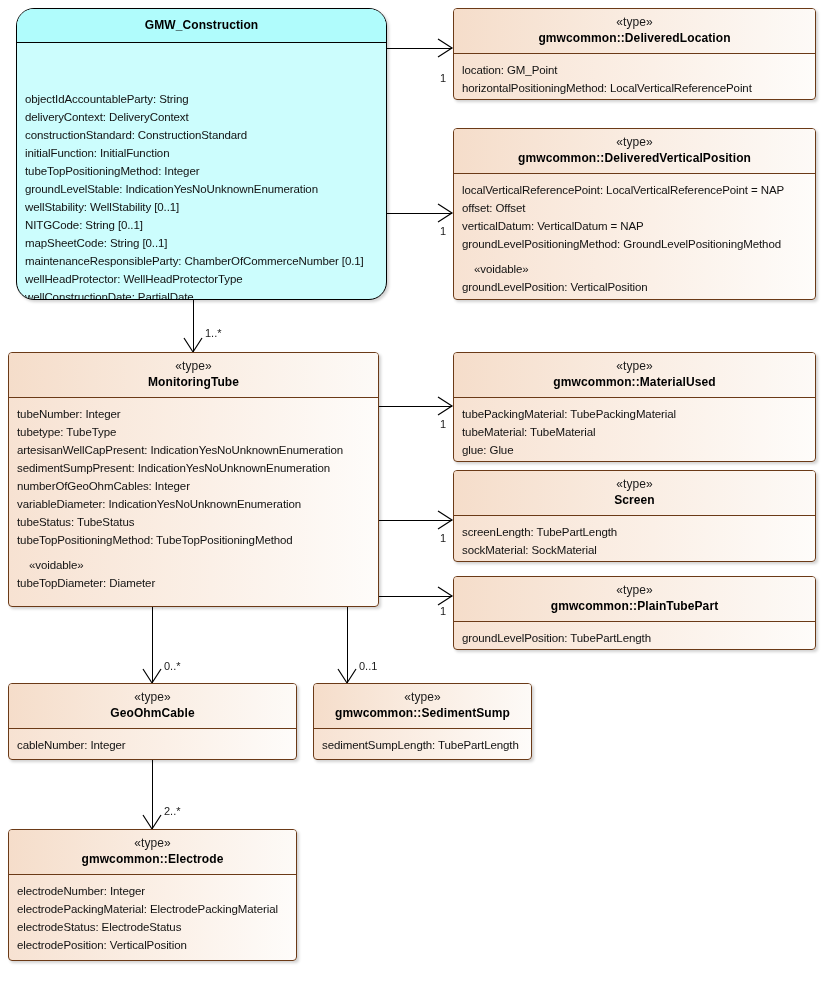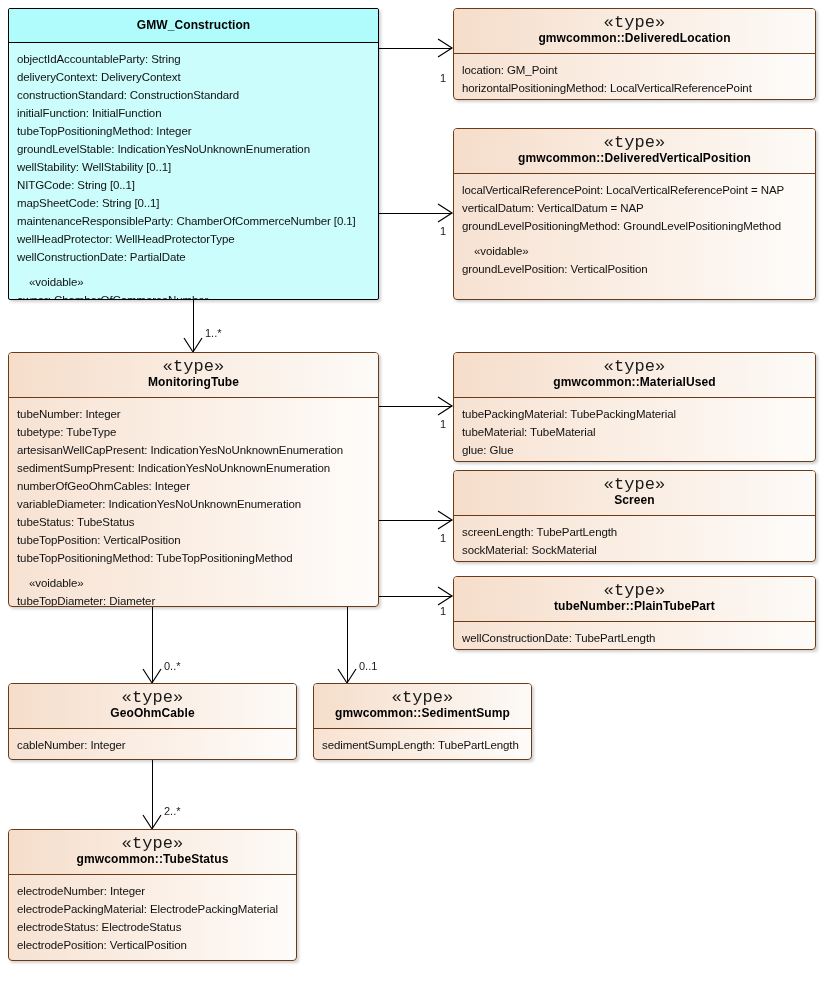--- a/index.html
+++ b/index.html
@@ -46,39 +46,38 @@
   .uml-box.peach .uml-header {
     background: linear-gradient(to right, #f5ddca 0%, #faeee4 55%, #fdfaf7 100%);
   }
   .uml-box.cyan .uml-header {
     background: #b0fcfc;
     border-bottom: 1px solid #000000;
     padding: 8px 8px 9px 8px;
   }
   .stereotype {
     display: block;
-    font-size: 17px;
+    font-size: 12px;
     color: #1a1a1a;
     line-height: 15px;
     letter-spacing: 0.1px;
-    font-family: Liberation Mono, monospace;
   }
   .class-name {
     display: block;
     font-size: 12px;
     font-weight: bold;
     color: #000000;
     line-height: 16px;
     letter-spacing: 0.1px;
   }
   .uml-body {
     box-sizing: border-box;
     padding: 7px 0 8px 0;
   }
-  .uml-box.cyan .uml-body { padding: 7px 0 9px 0; }
+  .uml-box.cyan .uml-body { padding: 7px 0 9px 0; margin-top: 40px; }
   .attr {
     display: block;
     font-size: 11.5px;
     color: #111111;
     line-height: 18px;
     padding: 0 8px;
     white-space: nowrap;
     letter-spacing: -0.1px;
   }
   .attr.void-marker {
@@ -176,21 +175,21 @@
   <div class="mult" style="left:359px; top:660px;">0..1</div>
 
   <div class="conn-line conn-v" style="left:152px; top:760px; width:1px; height:69px;"></div>
   <div class="arrow" style="left:152px; top:829px;">
     <svg width="20" height="16" viewBox="0 0 20 16" style="position:absolute; left:-10px; top:-15px;">
       <polyline points="1,1 10,15 19,1" fill="none" stroke="#000" stroke-width="1.2"></polyline>
     </svg>
   </div>
   <div class="mult" style="left:164px; top:805px;">2..*</div>
 
-  <div class="uml-box cyan" style="left:8px; top:8px; width:371px; height:292px;">
+  <div class="uml-box cyan" style="left:16px; top:8px; width:371px; height:292px;border-radius:18px;">
     <div class="uml-header">
       <span class="class-name">GMW_Construction</span>
     </div>
     <div class="uml-body">
       <span class="attr">objectIdAccountableParty: String</span>
       <span class="attr">deliveryContext: DeliveryContext</span>
       <span class="attr">constructionStandard: ConstructionStandard</span>
       <span class="attr">initialFunction: InitialFunction</span>
       <span class="attr">tubeTopPositioningMethod: Integer</span>
       <span class="attr">groundLevelStable: IndicationYesNoUnknownEnumeration</span>
@@ -216,41 +215,41 @@
     </div>
   </div>
 
   <div class="uml-box peach" style="left:453px; top:128px; width:363px; height:172px;">
     <div class="uml-header">
       <span class="stereotype">«type»</span>
       <span class="class-name">gmwcommon::DeliveredVerticalPosition</span>
     </div>
     <div class="uml-body">
       <span class="attr">localVerticalReferencePoint: LocalVerticalReferencePoint = NAP</span>
+      <span class="attr">offset: Offset</span>
       <span class="attr">verticalDatum: VerticalDatum = NAP</span>
       <span class="attr">groundLevelPositioningMethod: GroundLevelPositioningMethod</span>
       <span class="attr void-marker">«voidable»</span>
       <span class="attr">groundLevelPosition: VerticalPosition</span>
     </div>
   </div>
 
   <div class="uml-box peach" style="left:8px; top:352px; width:371px; height:255px;">
     <div class="uml-header">
       <span class="stereotype">«type»</span>
       <span class="class-name">MonitoringTube</span>
     </div>
     <div class="uml-body">
       <span class="attr">tubeNumber: Integer</span>
       <span class="attr">tubetype: TubeType</span>
       <span class="attr">artesisanWellCapPresent: IndicationYesNoUnknownEnumeration</span>
       <span class="attr">sedimentSumpPresent: IndicationYesNoUnknownEnumeration</span>
       <span class="attr">numberOfGeoOhmCables: Integer</span>
       <span class="attr">variableDiameter: IndicationYesNoUnknownEnumeration</span>
       <span class="attr">tubeStatus: TubeStatus</span>
-      <span class="attr">tubeTopPosition: VerticalPosition</span>
       <span class="attr">tubeTopPositioningMethod: TubeTopPositioningMethod</span>
       <span class="attr void-marker">«voidable»</span>
       <span class="attr">tubeTopDiameter: Diameter</span>
     </div>
   </div>
 
   <div class="uml-box peach" style="left:453px; top:352px; width:363px; height:110px;">
     <div class="uml-header">
       <span class="stereotype">«type»</span>
       <span class="class-name">gmwcommon::MaterialUsed</span>
@@ -269,24 +268,24 @@
     </div>
     <div class="uml-body">
       <span class="attr">screenLength: TubePartLength</span>
       <span class="attr">sockMaterial: SockMaterial</span>
     </div>
   </div>
 
   <div class="uml-box peach" style="left:453px; top:576px; width:363px; height:74px;">
     <div class="uml-header">
       <span class="stereotype">«type»</span>
-      <span class="class-name">tubeNumber::PlainTubePart</span>
-    </div>
-    <div class="uml-body">
-      <span class="attr">wellConstructionDate: TubePartLength</span>
+      <span class="class-name">gmwcommon::PlainTubePart</span>
+    </div>
+    <div class="uml-body">
+      <span class="attr">groundLevelPosition: TubePartLength</span>
     </div>
   </div>
 
   <div class="uml-box peach" style="left:8px; top:683px; width:289px; height:77px;">
     <div class="uml-header">
       <span class="stereotype">«type»</span>
       <span class="class-name">GeoOhmCable</span>
     </div>
     <div class="uml-body">
       <span class="attr">cableNumber: Integer</span>
@@ -299,21 +298,21 @@
       <span class="class-name">gmwcommon::SedimentSump</span>
     </div>
     <div class="uml-body">
       <span class="attr">sedimentSumpLength: TubePartLength</span>
     </div>
   </div>
 
   <div class="uml-box peach" style="left:8px; top:829px; width:289px; height:132px;">
     <div class="uml-header">
       <span class="stereotype">«type»</span>
-      <span class="class-name">gmwcommon::TubeStatus</span>
+      <span class="class-name">gmwcommon::Electrode</span>
     </div>
     <div class="uml-body">
       <span class="attr">electrodeNumber: Integer</span>
       <span class="attr">electrodePackingMaterial: ElectrodePackingMaterial</span>
       <span class="attr">electrodeStatus: ElectrodeStatus</span>
       <span class="attr">electrodePosition: VerticalPosition</span>
     </div>
   </div>
 
 </div>

